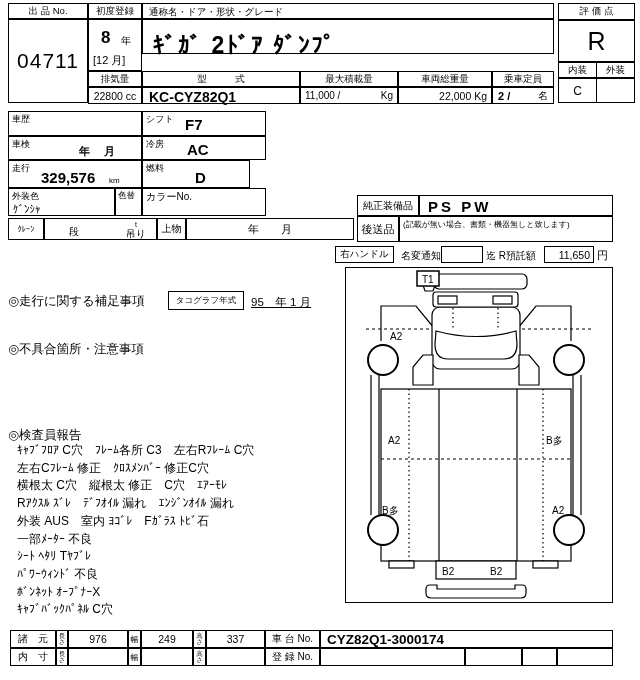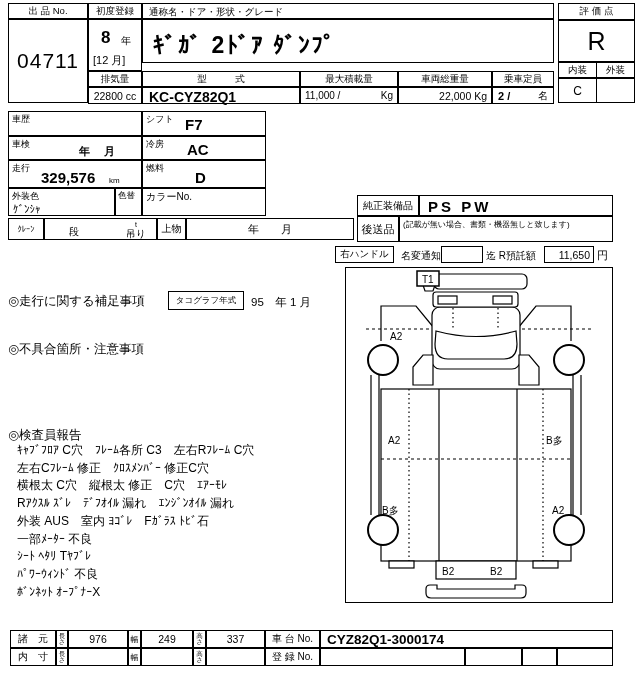--- a/index.html
+++ b/index.html
@@ -26,21 +26,21 @@
   <div class="bx2 cen" style="left:8px;top:19px;width:80px;height:84px;font-size:21px;letter-spacing:1px;">04711</div>
 
   <div class="bx cen hdr" style="left:88px;top:3px;width:54px;height:16px;">初度登録</div>
   <div class="bx" style="left:88px;top:19px;width:54px;height:52px;">
     <div class="a" style="left:12px;top:8px;font-size:17px;font-weight:bold;">8</div>
     <div class="a" style="left:32px;top:14px;font-size:10px;">年</div>
     <div class="a" style="left:4px;top:33px;font-size:11px;">[12 月]</div>
   </div>
 
   <div class="bx hdr" style="left:142px;top:3px;width:412px;height:16px;padding:2px 0 0 6px;">通称名・ドア・形状・グレード</div>
-  <div class="bx" style="left:142px;top:19px;width:412px;height:44px;">
+  <div class="bx" style="left:142px;top:19px;width:412px;height:35px;">
     <div class="a" style="left:10px;top:12px;font-size:23px;font-weight:bold;letter-spacing:2px;">ｷﾞｶﾞ 2ﾄﾞｱ ﾀﾞﾝﾌﾟ</div>
   </div>
 
   <div class="bx cen hdr" style="left:88px;top:71px;width:54px;height:16px;">排気量</div>
   <div class="bx cen" style="left:88px;top:87px;width:54px;height:17px;font-size:10.5px;">22800 cc</div>
 
   <div class="bx cen hdr" style="left:142px;top:71px;width:158px;height:16px;">型　　　式</div>
   <div class="bx" style="left:142px;top:87px;width:158px;height:17px;">
     <div class="a b" style="left:6px;top:1px;font-size:14px;">KC-CYZ82Q1</div>
   </div>
@@ -82,21 +82,21 @@
   <div class="bx" style="left:142px;top:136px;width:124px;height:24px;">
     <span class="lab">冷房</span>
     <span class="a b" style="left:44px;top:4px;font-size:15px;">AC</span>
   </div>
 
   <div class="bx" style="left:8px;top:160px;width:134px;height:28px;">
     <span class="lab">走行</span>
     <span class="a b" style="left:32px;top:8px;font-size:15px;">329,576</span>
     <span class="a" style="left:100px;top:15px;font-size:8px;">km</span>
   </div>
-  <div class="bx" style="left:142px;top:160px;width:124px;height:28px;">
+  <div class="bx" style="left:142px;top:160px;width:108px;height:28px;">
     <span class="lab">燃料</span>
     <span class="a b" style="left:52px;top:8px;font-size:15px;">D</span>
   </div>
 
   <div class="bx" style="left:8px;top:188px;width:107px;height:28px;">
     <span class="lab">外装色</span>
     <span class="a" style="left:4px;top:14px;font-size:11px;">ｹﾞﾝｼｬ</span>
   </div>
   <div class="bx" style="left:115px;top:188px;width:27px;height:28px;">
     <span class="lab" style="font-size:8.5px;left:2px;">色替</span>
@@ -127,35 +127,36 @@
 
   <div class="bx cen" style="left:335px;top:246px;width:59px;height:17px;font-size:9.5px;">右ハンドル</div>
   <div class="a" style="left:401px;top:249px;font-size:10px;">名変通知</div>
   <div class="bx" style="left:441px;top:246px;width:42px;height:17px;"></div>
   <div class="a" style="left:486px;top:249px;font-size:10px;">迄 R預託額</div>
   <div class="bx" style="left:544px;top:246px;width:50px;height:17px;font-size:10.5px;display:flex;align-items:center;justify-content:flex-end;padding-right:3px;">11,650</div>
   <div class="a" style="left:597px;top:248px;font-size:11px;">円</div>
 
   <div class="a" style="left:8px;top:293px;font-size:12.5px;">◎走行に関する補足事項</div>
   <div class="bx cen" style="left:168px;top:291px;width:76px;height:19px;font-size:8.5px;text-align:center;">タコグラフ年式</div>
-  <div class="a" style="left:251px;top:295px;font-size:11.5px;">95　年 1 月</div>
+  <div class="a" style="left:251px;top:295px;font-size:11.5px;text-decoration:underline;">95　年 1 月</div>
 
   <div class="a" style="left:8px;top:341px;font-size:12.5px;">◎不具合箇所・注意事項</div>
 
   <div class="a" style="left:8px;top:427px;font-size:12.5px;">◎検査員報告</div>
   <div class="a" id="report-lines" style="left:17px;top:442px;width:330px;">
       <div>ｷｬﾌﾞﾌﾛｱ C穴　ﾌﾚｰﾑ各所 C3　左右Rﾌﾚｰﾑ C穴</div>
       <div>左右Cﾌﾚｰﾑ 修正　ｸﾛｽﾒﾝﾊﾞｰ 修正C穴</div>
       <div>横根太 C穴　縦根太 修正　C穴　ｴｱｰﾓﾚ</div>
       <div>Rｱｸｽﾙ ｽﾞﾚ　ﾃﾞﾌｵｲﾙ 漏れ　ｴﾝｼﾞﾝｵｲﾙ 漏れ</div>
       <div>外装 AUS　室内 ﾖｺﾞﾚ　Fｶﾞﾗｽ ﾄﾋﾞ石</div>
       <div>一部ﾒｰﾀｰ 不良</div>
       <div>ｼｰﾄ ﾍﾀﾘ Tﾔﾌﾞﾚ</div>
       <div>ﾊﾟﾜｰｳｨﾝﾄﾞ 不良</div>
       <div>ﾎﾞﾝﾈｯﾄ ｵｰﾌﾟﾅｰX</div>
+      <div>ｷｬﾌﾞﾊﾞｯｸﾊﾟﾈﾙ C穴</div>
     </div>
 
   <div class="bx2" style="left:345px;top:267px;width:268px;height:336px;">
     <svg width="265" height="333" viewBox="0 0 265 333" style="display:block;">
       <g fill="none" stroke="#000" stroke-width="1.2">
 
         <line x1="20" y1="61" x2="245" y2="61" stroke-dasharray="3 3"></line>
 
         <path d="M35 73 V38 H70 L88 60"></path>
         <path d="M225 73 V38 H190 L172 60"></path>

